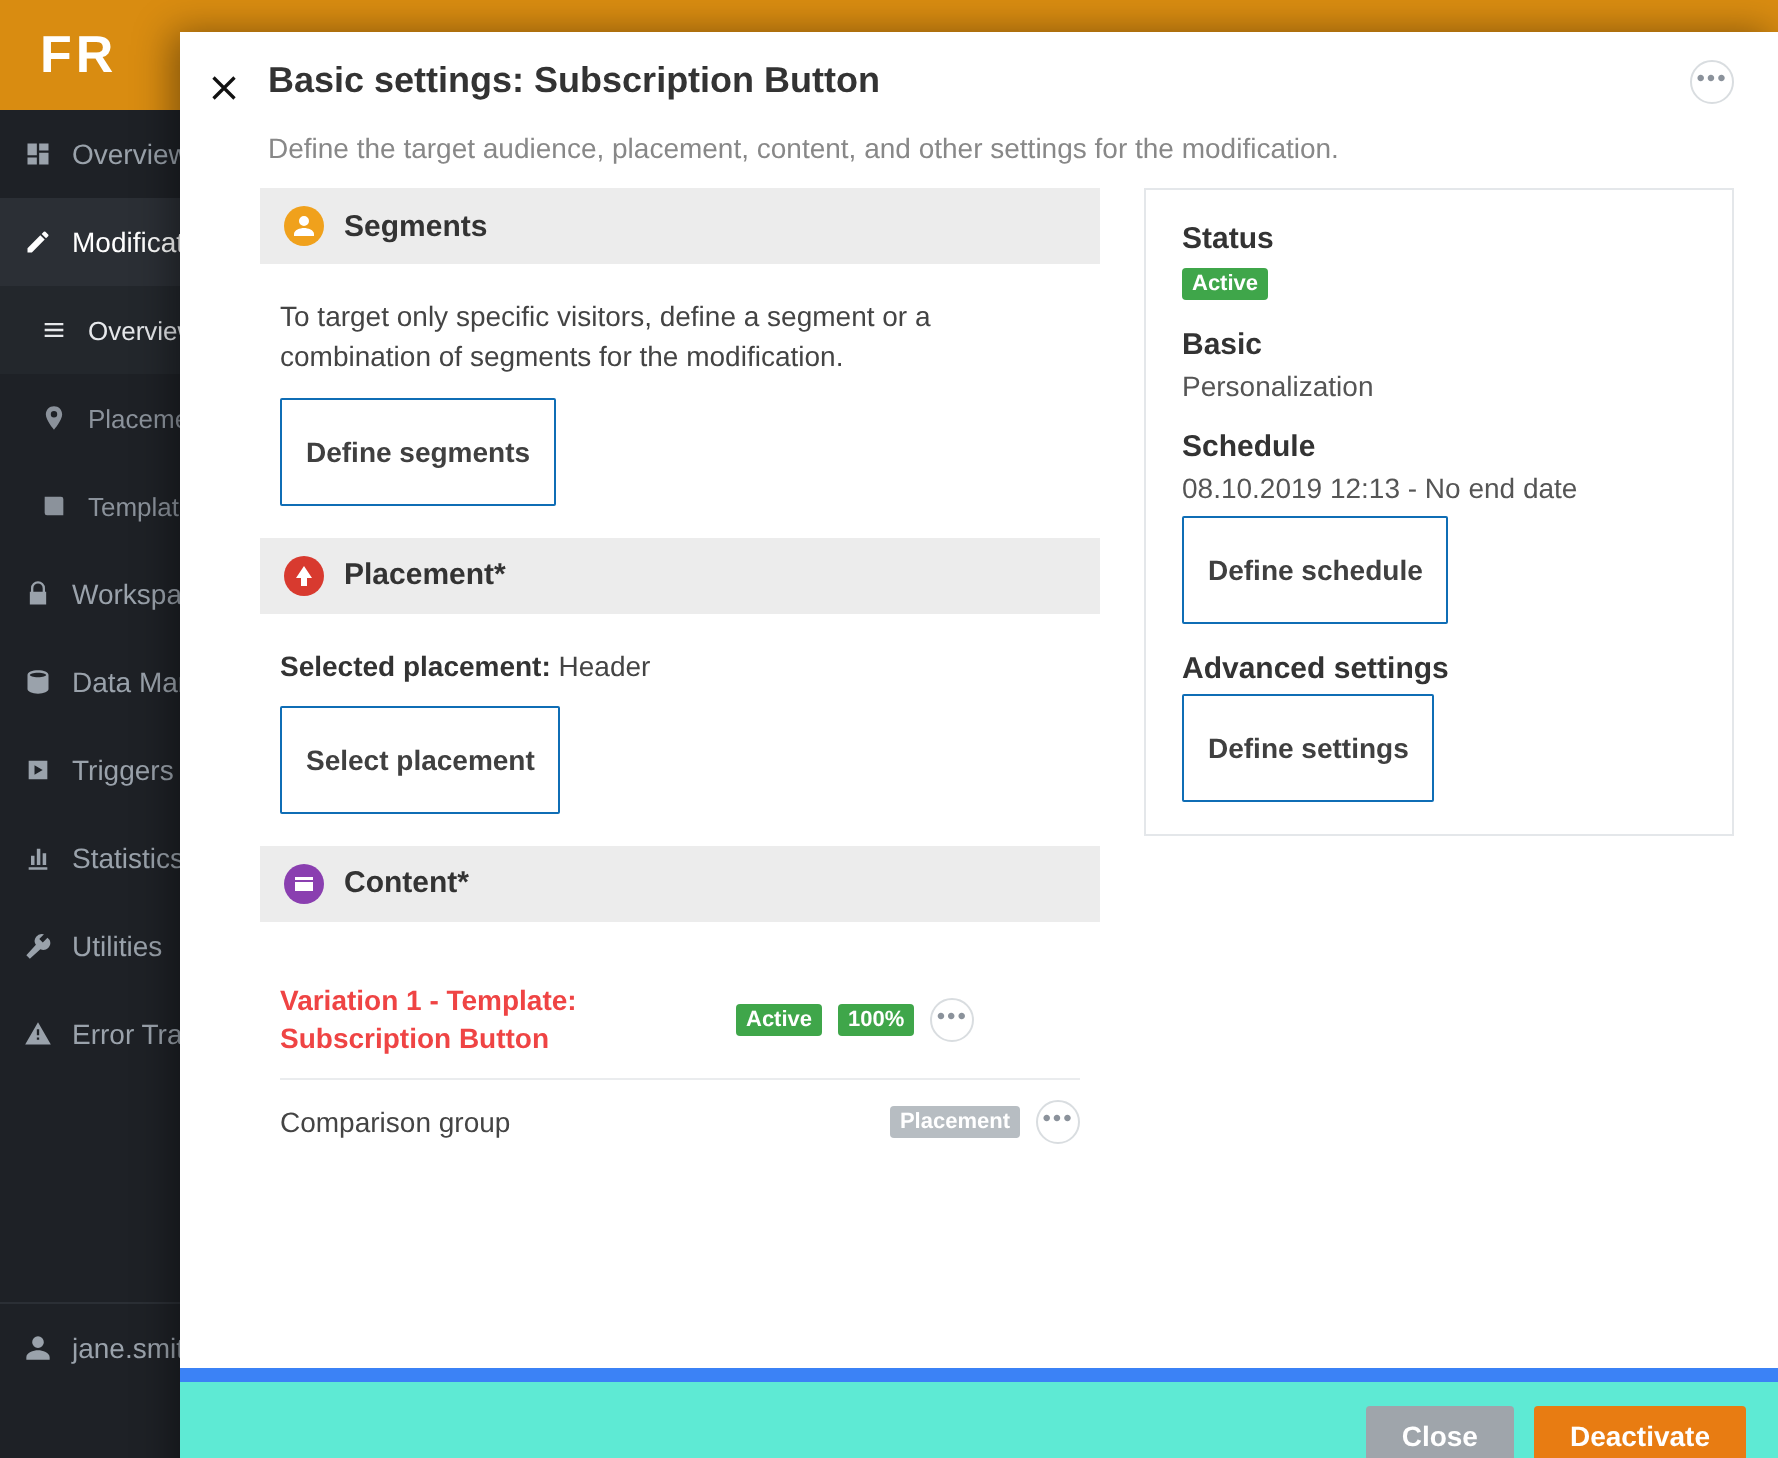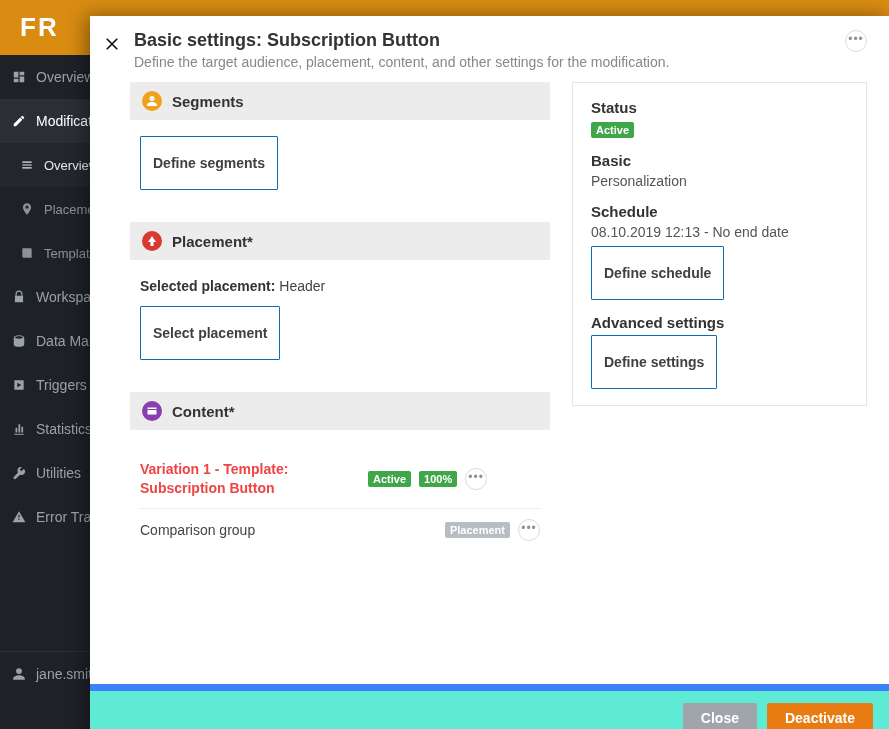--- a/index.html
+++ b/index.html
@@ -15,28 +15,28 @@
     .sidemenu .sub.active { background: #23272c; color: #e6e8eb; }
     .sidemenu .footer { position: absolute; bottom: 0; left: 0; width: 90px; }
     .sidemenu svg { width: 14px; height: 14px; fill: currentColor; flex: none; }
 
     
     .modal { position: absolute; top: 16px; right: 0; width: 799px; height: 729px; background: #fff; display: flex; flex-direction: column; box-shadow: -4px 0 18px rgba(0,0,0,0.4); }
     .modal-head { padding: 14px 22px 12px 10px; display: flex; align-items: flex-start; gap: 10px; }
     .close-x { width: 24px; height: 24px; margin-top: 2px; display: flex; align-items: center; justify-content: center; cursor: pointer; flex: none; }
     .close-x svg { width: 18px; height: 18px; stroke: #111; stroke-width: 2.2; }
     .modal-title { font-size: 18px; font-weight: 700; color: #333; }
-    .modal-sub { font-size: 14px; color: #888; margin-top: 3px; }
+    .modal-sub { font-size: 14px; color: #888; margin-top: 15px; }
     .head-more { margin-left: auto; }
 
     .ellipsis-btn { width: 22px; height: 22px; border: 1px solid #d9dde0; border-radius: 50%; background: #fff; display: flex; align-items: center; justify-content: center; color: #8b929b; cursor: pointer; flex: none; }
     .ellipsis-btn span { font-size: 12px; letter-spacing: 1px; line-height: 1; margin-top: -4px; }
 
     .modal-body { flex: 1; overflow: auto; padding: 0 22px 16px 40px; display: flex; gap: 22px; }
-    .left-col { width: 420px; flex: none; display: flex; flex-direction: column; gap: 30px; }
+    .left-col { width: 420px; flex: none; display: flex; flex-direction: column; gap: 14px; }
     .right-col { flex: 1; }
 
     .section-head { background: #ececec; height: 38px; display: flex; align-items: center; padding: 0 12px; gap: 10px; font-weight: 700; font-size: 15px; color: #333; }
     .section-head .circ { width: 20px; height: 20px; border-radius: 50%; display: flex; align-items: center; justify-content: center; flex: none; }
     .section-head .circ svg { width: 12px; height: 12px; fill: #fff; }
 
     .card-body { padding: 16px 10px 2px 10px; font-size: 14px; color: #444; }
     .card-body p { margin-bottom: 10px; line-height: 1.45; }
     .inline-strong { font-weight: 700; color: #333; }
 
@@ -169,20 +169,21 @@
       <div>
         <div class="section-head">
           <span class="circ" style="background:#f0a11c">
             <svg viewBox="0 0 24 24">
                 <path d="M12 12a5 5 0 1 0-5-5 5 5 0 0 0 5 5zm0 2c-4 0-10 2-10 6v2h20v-2c0-4-6-6-10-6z"></path>
               </svg>
           </span>
           <span>Segments</span>
         </div>
         <div class="card-body">
+          <p>To target only specific visitors, define a segment or a combination of segments for the modification.</p>
           <button class="btn-outline">Define segments</button>
         </div>
       </div>
 
       <div>
         <div class="section-head">
           <span class="circ" style="background:#d83a2f">
             <svg viewBox="0 0 24 24">
                 <path d="M12 2 4 14h5v8h6v-8h5z"></path>
               </svg>

